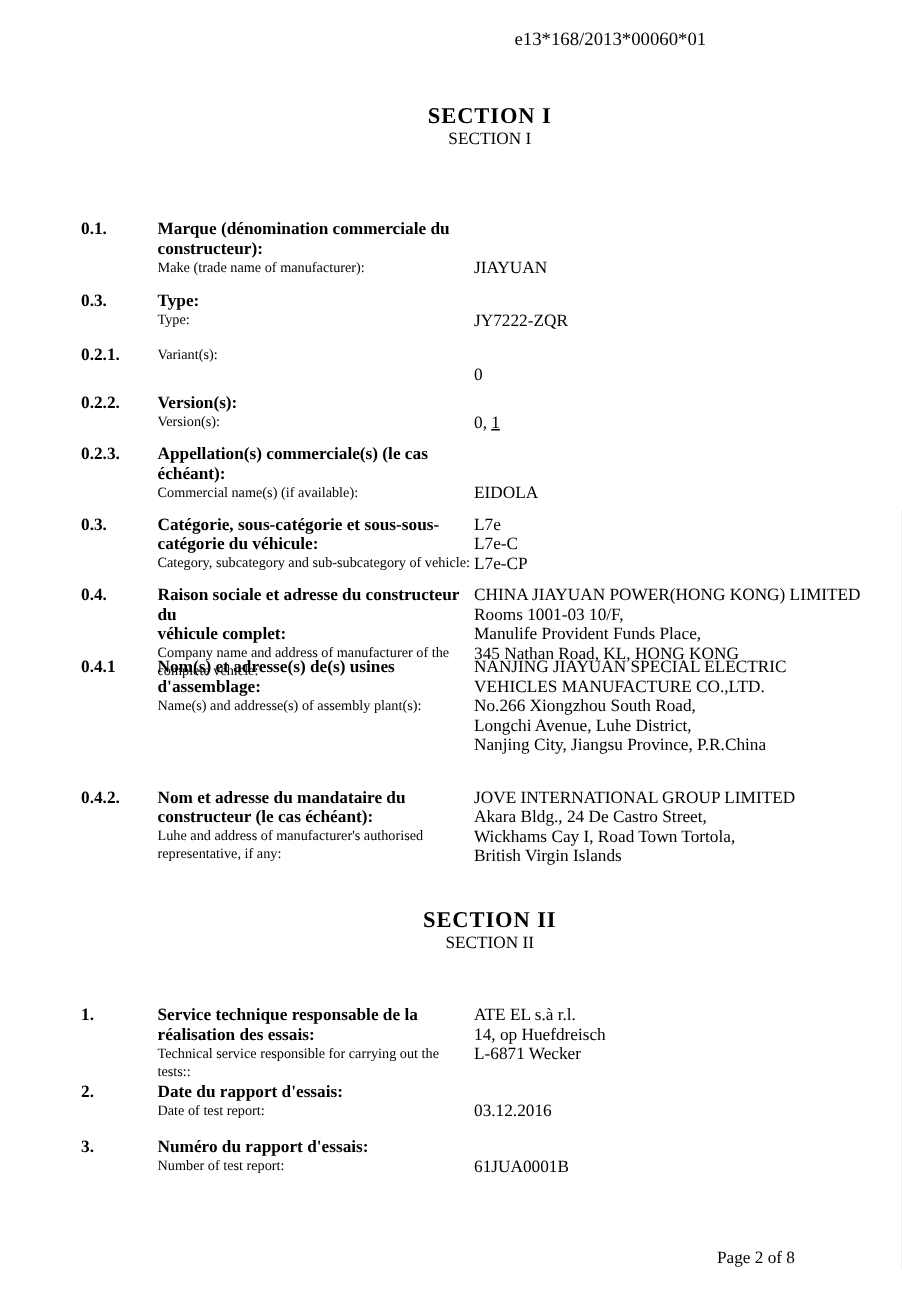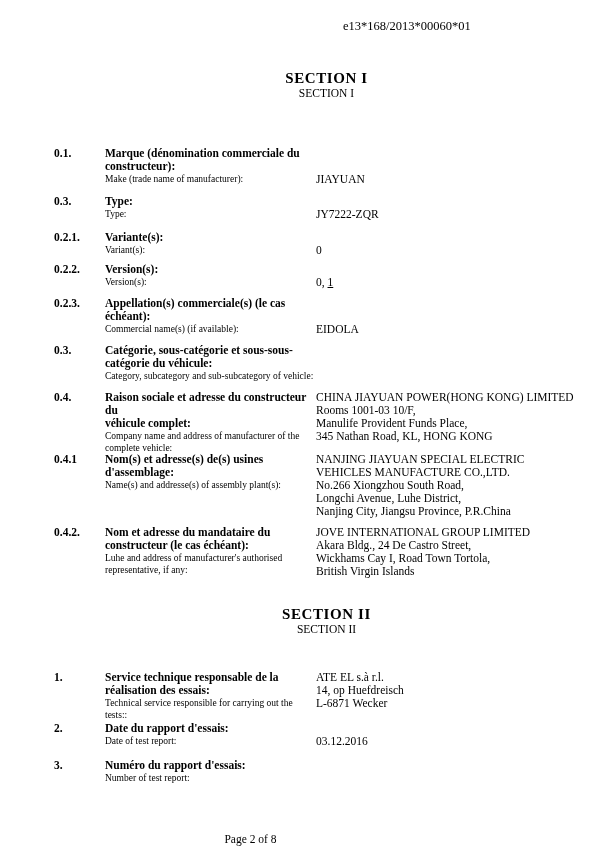--- a/index.html
+++ b/index.html
@@ -57,24 +57,24 @@
     line-height: 13px;
     white-space: pre-line;
   }
   .value.off1 { padding-top: 13px; }
   .value.off2 { padding-top: 26px; }
   .u { text-decoration: underline; }
   .footer {
     position: absolute;
     left: 0;
     top: 833px;
-    width: 490px;
+    width: 530px;
     padding-left: 11px;
     box-sizing: border-box;
-    text-align: center;
+    text-align: right;
     font-size: 11.5px;
   }
 </style>
 </head>
 <body>
 
 <div class="page">
 
   <div class="approval-number">e13*168/2013*00060*01</div>
 
@@ -98,21 +98,20 @@
     <div>
       <div class="label-fr">Type:</div>
       <div class="label-en">Type:</div>
     </div>
     <div class="value off1">JY7222-ZQR</div>
   </div>
 
   <div class="row" style="top:231px">
     <div class="num">0.2.1.</div>
     <div>
-      <div class="label-fr">Variante(s):</div>
       <div class="label-en">Variant(s):</div>
     </div>
     <div class="value off1">0</div>
   </div>
 
   <div class="row" style="top:263px">
     <div class="num">0.2.2.</div>
     <div>
       <div class="label-fr">Version(s):</div>
       <div class="label-en">Version(s):</div>
@@ -130,37 +129,40 @@
     <div class="value off2">EIDOLA</div>
   </div>
 
   <div class="row" style="top:344px">
     <div class="num">0.3.</div>
     <div>
       <div class="label-fr">Catégorie, sous-catégorie et sous-sous-
 catégorie du véhicule:</div>
       <div class="label-en">Category, subcategory and sub-subcategory of vehicle:</div>
     </div>
+    <div class="value">L7e
+L7e-C
+L7e-CP</div>
   </div>
 
   <div class="row" style="top:391px">
     <div class="num">0.4.</div>
     <div>
       <div class="label-fr">Raison sociale et adresse du constructeur du
 véhicule complet:</div>
       <div class="label-en">Company name and address of manufacturer of the
 complete vehicle:</div>
     </div>
     <div class="value">CHINA JIAYUAN POWER(HONG KONG) LIMITED
 Rooms 1001-03 10/F,
 Manulife Provident Funds Place,
 345 Nathan Road, KL, HONG KONG</div>
   </div>
 
-  <div class="row" style="top:453px">
+  <div class="row" style="top:439px">
     <div class="num">0.4.1</div>
     <div>
       <div class="label-fr">Nom(s) et adresse(s) de(s) usines
 d'assemblage:</div>
       <div class="label-en">Name(s) and addresse(s) of assembly plant(s):</div>
     </div>
     <div class="value">NANJING JIAYUAN SPECIAL ELECTRIC
 VEHICLES MANUFACTURE CO.,LTD.
 No.266 Xiongzhou South Road,
 Longchi Avenue, Luhe District,
@@ -206,17 +208,18 @@
     </div>
     <div class="value off1">03.12.2016</div>
   </div>
 
   <div class="row" style="top:759px">
     <div class="num">3.</div>
     <div>
       <div class="label-fr">Numéro du rapport d'essais:</div>
       <div class="label-en">Number of test report:</div>
     </div>
+    <div class="value off1">61JUA0001B</div>
   </div>
 
   <div class="footer">Page 2 of 8</div>
 
 </div>
 
 </body></html>

